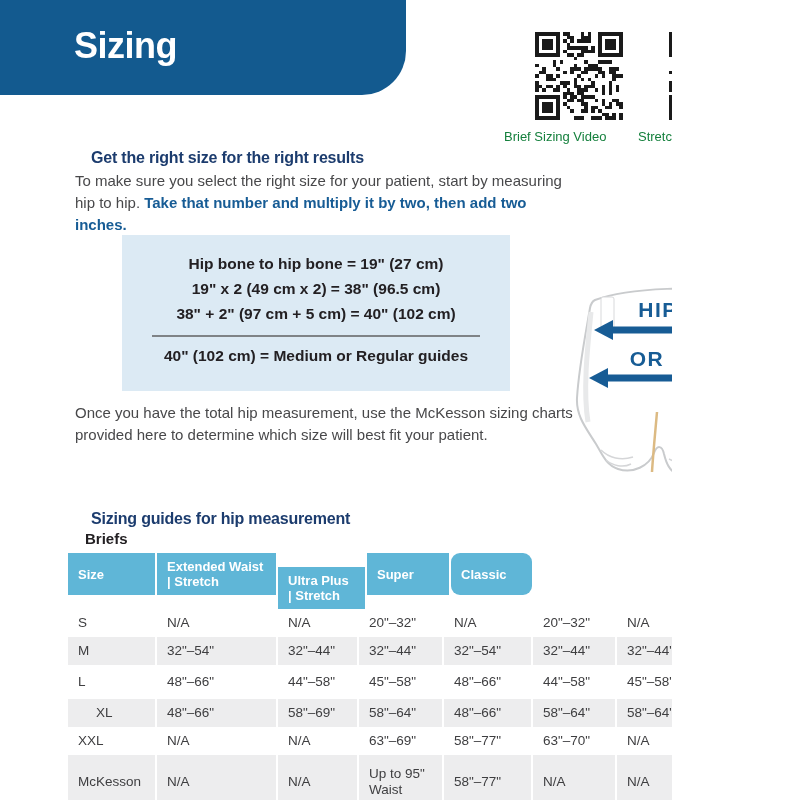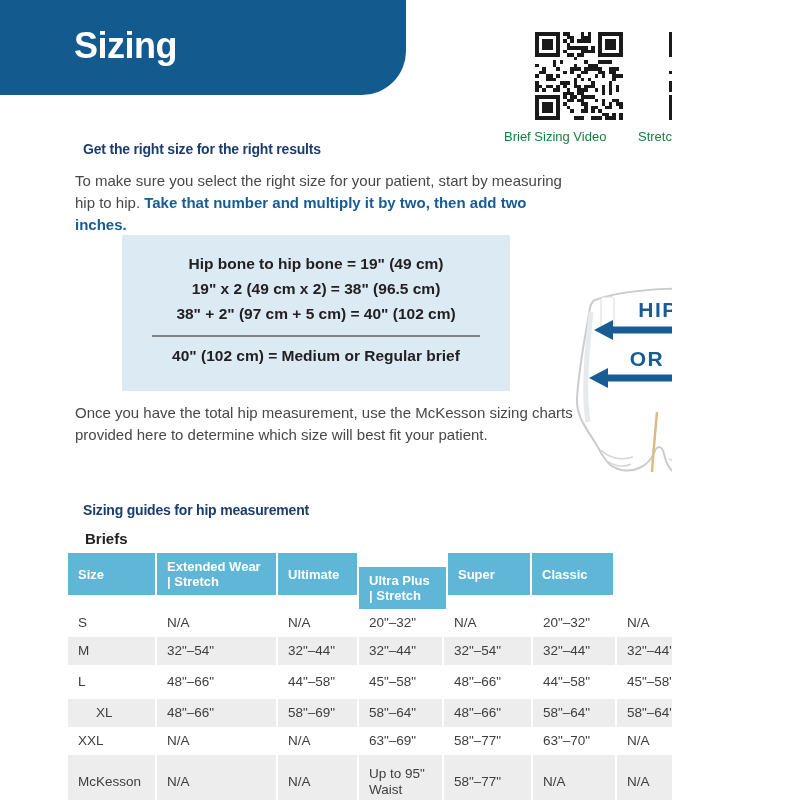--- a/index.html
+++ b/index.html
@@ -16,21 +16,21 @@
     color:#fff; letter-spacing:-0.5px;
   }
   .qr { position:absolute; top:32px; width:88px; height:88px; }
   .qr1 { left:535px; } .qr2 { left:669px; }
   .qr svg { width:100%; height:100%; display:block; }
   .qr-label {
     position:absolute; top:129px; width:150px; text-align:left;
     font-size:13px; color:#15803d; line-height:16px;
   }
   .lbl1 { left:504px; } .lbl2 { left:638px; }
-  h1,h2 { position:absolute; left:75px; margin:8px; font-size:14px; font-weight:800;
+  h1,h2 { position:absolute; left:75px; margin:16px; font-size:16px; font-weight:800;
     color:var(--navy,#1C3C6E); letter-spacing:-0.2px; }
   h1 { top:133px; } h2 { top:494px; }
   .para { position:absolute; left:75px; margin:0; font-size:15px; color:#48484A; line-height:22px; }
   .p1 { top:170px; width:488px; }
   .p2 { top:402px; width:498px; }
   .blue-bold { color:var(--blue,#175C95); font-weight:700; }
   .calc-box {
     position:absolute; left:122px; top:235px; width:388px; height:156px;
     background:var(--boxbg,#DCEAF4);
   }
@@ -494,25 +494,25 @@
       </svg>
     </div>
   <div class="qr-label lbl1">Brief Sizing Video</div>
   <div class="qr-label lbl2">Stretch Brief Sizing Video</div>
 
   <h1>Get the right size for the right results</h1>
 
   <p class="para p1"><span>To make sure you select the right size for your patient, start by measuring hip to hip. </span><span class="blue-bold">Take that number and multiply it by two, then add two inches.</span></p>
 
   <div class="calc-box">
-    <div class="calc-line first">Hip bone to hip bone = 19" (49 cm)</div>
+    <div class="calc-line first">Hip bone to hip bone = 19" (27 cm)</div>
     <div class="calc-line">19" x 2 (49 cm x 2) = 38" (96.5 cm)</div>
     <div class="calc-line">38" + 2" (97 cm + 5 cm) = 40" (102 cm)</div>
     <div class="calc-rule"></div>
-    <div class="calc-result"><span>40" (102 cm) = </span><span>Medium</span><span> or </span><span>Regular</span><span> brief</span></div>
+    <div class="calc-result"><span>40" (102 cm) = </span><span>Medium</span><span> or </span><span>Regular</span><span> guides</span></div>
   </div>
 
   <svg class="diaper" viewBox="0 0 202 218">
     <path d="M34,30 C66,18 148,14 172,25 C179,28 181,33 182,40 C185,65 191,105 194,132
              C196,148 190,155 182,161 C170,170 158,176 153,188 C149,202 135,210 119,205
              C108,202 105,192 103,184 C101,175 96,175 93,183 C88,196 72,204 57,199
              C45,195 41,184 35,174 C25,158 15,146 16,128 C18,95 26,57 29,38 C30,33 32,31 34,30 Z" fill="#ffffff" stroke="#C9CBCD" stroke-width="2"></path>
     <path d="M30,42 C26,82 22,122 27,152" fill="none" stroke="#E8E9EA" stroke-width="5"></path>
     <path d="M179,44 C184,82 189,115 190,134" fill="none" stroke="#E8E9EA" stroke-width="5"></path>
     <path d="M45,190 C52,196 62,198 70,194 M40,180 C48,188 60,191 72,187 M112,198 C122,202 134,201 144,193 M108,189 C120,195 134,194 146,186" fill="none" stroke="#D5D6D8" stroke-width="1.5"></path>
@@ -535,25 +535,24 @@
 
   <p class="para p2">Once you have the total hip measurement, use the McKesson sizing charts provided here to determine which size will best fit your patient.</p>
 
   <h2>Sizing guides for hip measurement</h2>
 
   <div class="table-label">Briefs</div>
 
   <div class="size-table" id="size-table">
       <div class="tr">
         <div class="th" style="width: 89px;">Size</div>
-        <div class="th" style="width: 121px;">Extended Wear | Stretch</div>
-        <div class="th" style="width: 81px;">Ultimate</div>
+        <div class="th" style="width: 121px;">Extended Waist | Stretch</div>
         <div class="th" style="width: 89px; margin-top: 14px;">Ultra Plus | Stretch</div>
         <div class="th" style="width: 84px;">Super</div>
-        <div class="th" style="width: 81px;">Classic</div>
+        <div class="th" style="width: 81px; border-radius: 9px;">Classic</div>
       </div>
       <div class="tr">
         <div class="td" style="width: 89px; height: 28px;">S</div>
         <div class="td" style="width: 121px; height: 28px;">N/A</div>
         <div class="td" style="width: 81px; height: 28px;">N/A</div>
         <div class="td" style="width: 85px; height: 28px;">20"–32"</div>
         <div class="td" style="width: 89px; height: 28px;">N/A</div>
         <div class="td" style="width: 84px; height: 28px;">20"–32"</div>
         <div class="td" style="width: 81px; height: 28px;">N/A</div>
       </div>

